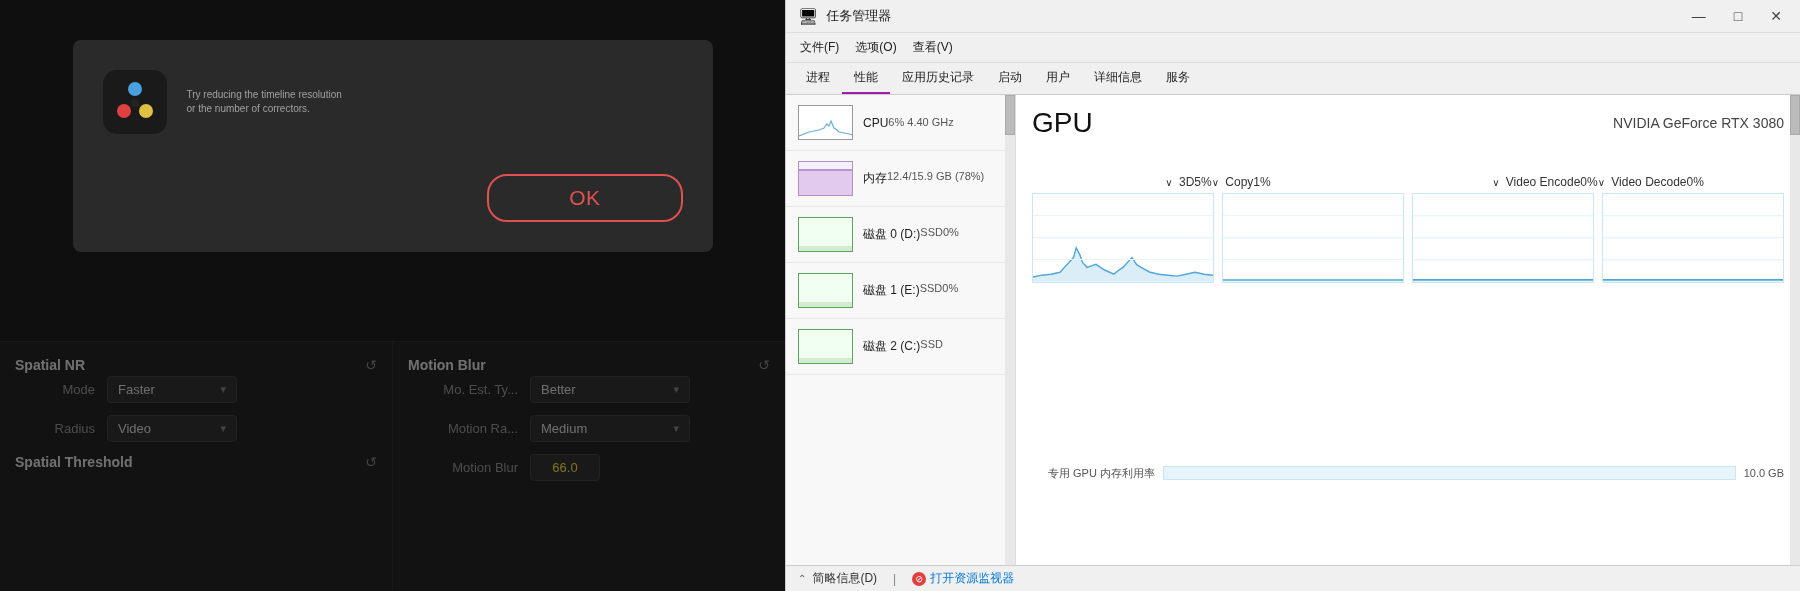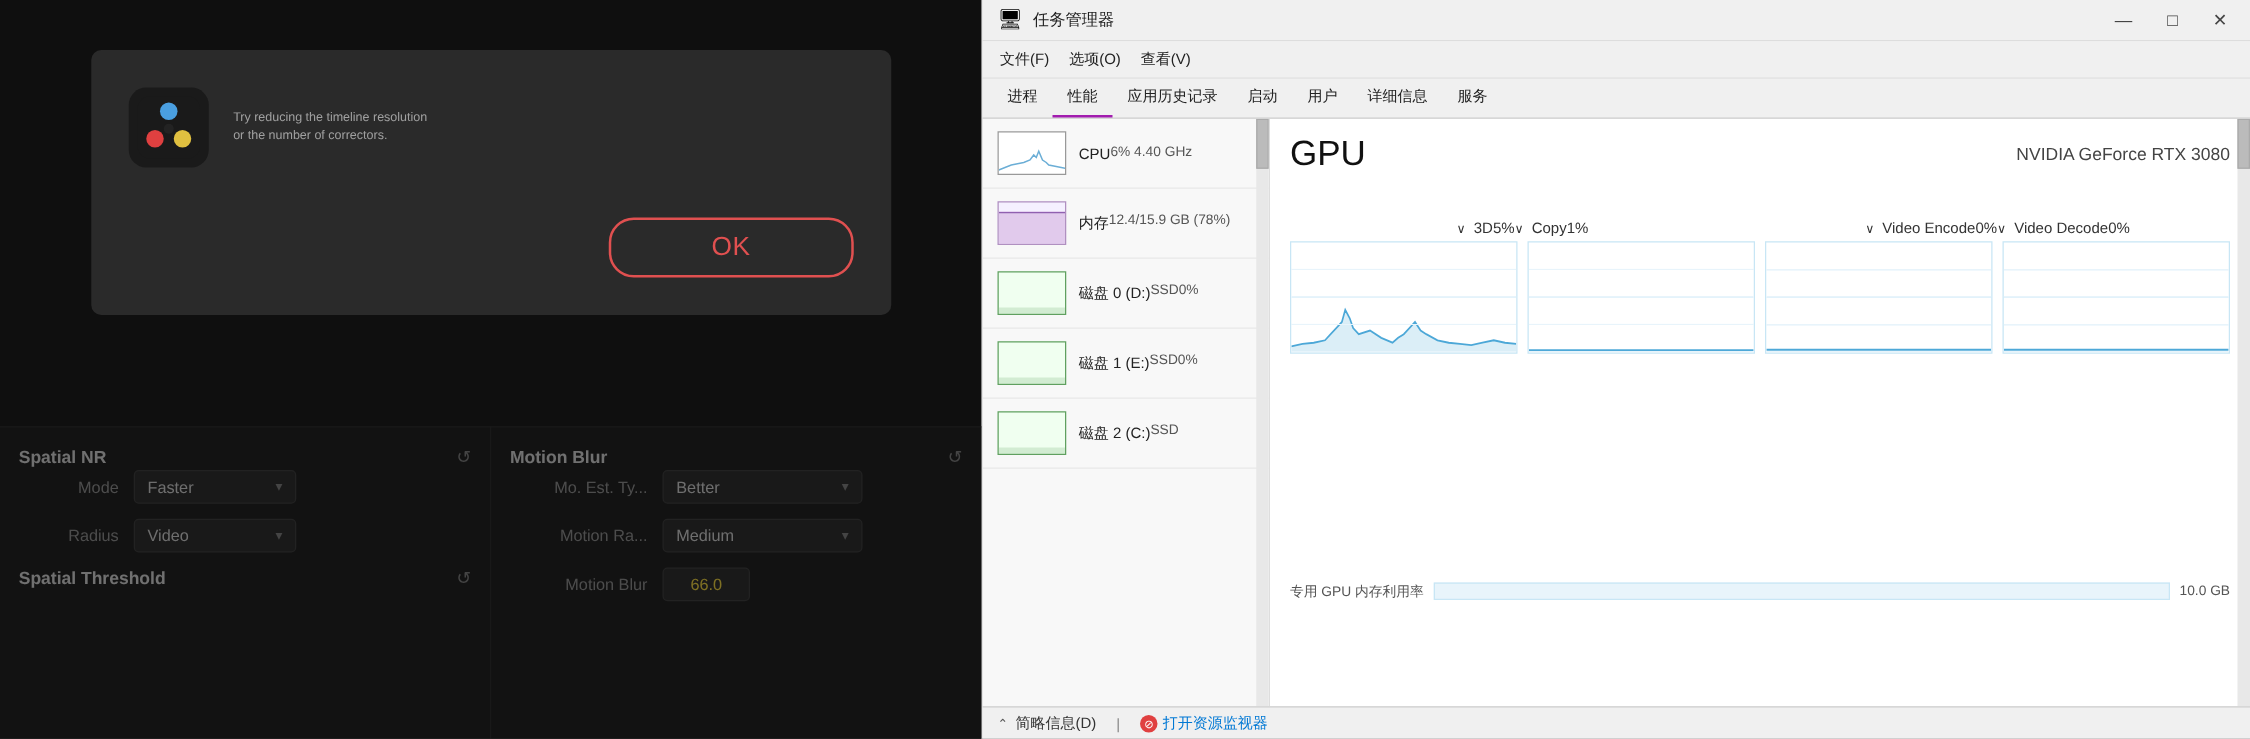--- a/index.html
+++ b/index.html
@@ -483,20 +483,21 @@
       display: flex;
       align-items: center;
       justify-content: center;
       color: white;
       font-size: 9px;
     }
 
     .gpu-vram-label {
       font-size: 11px;
       color: #555;
+      margin-left: 16px;
     }
 
     .gpu-vram-value {
       font-size: 11px;
       color: #555;
     }
 
     .gpu-vram-bar {
       height: 14px;
       background: #e8f4fb;

